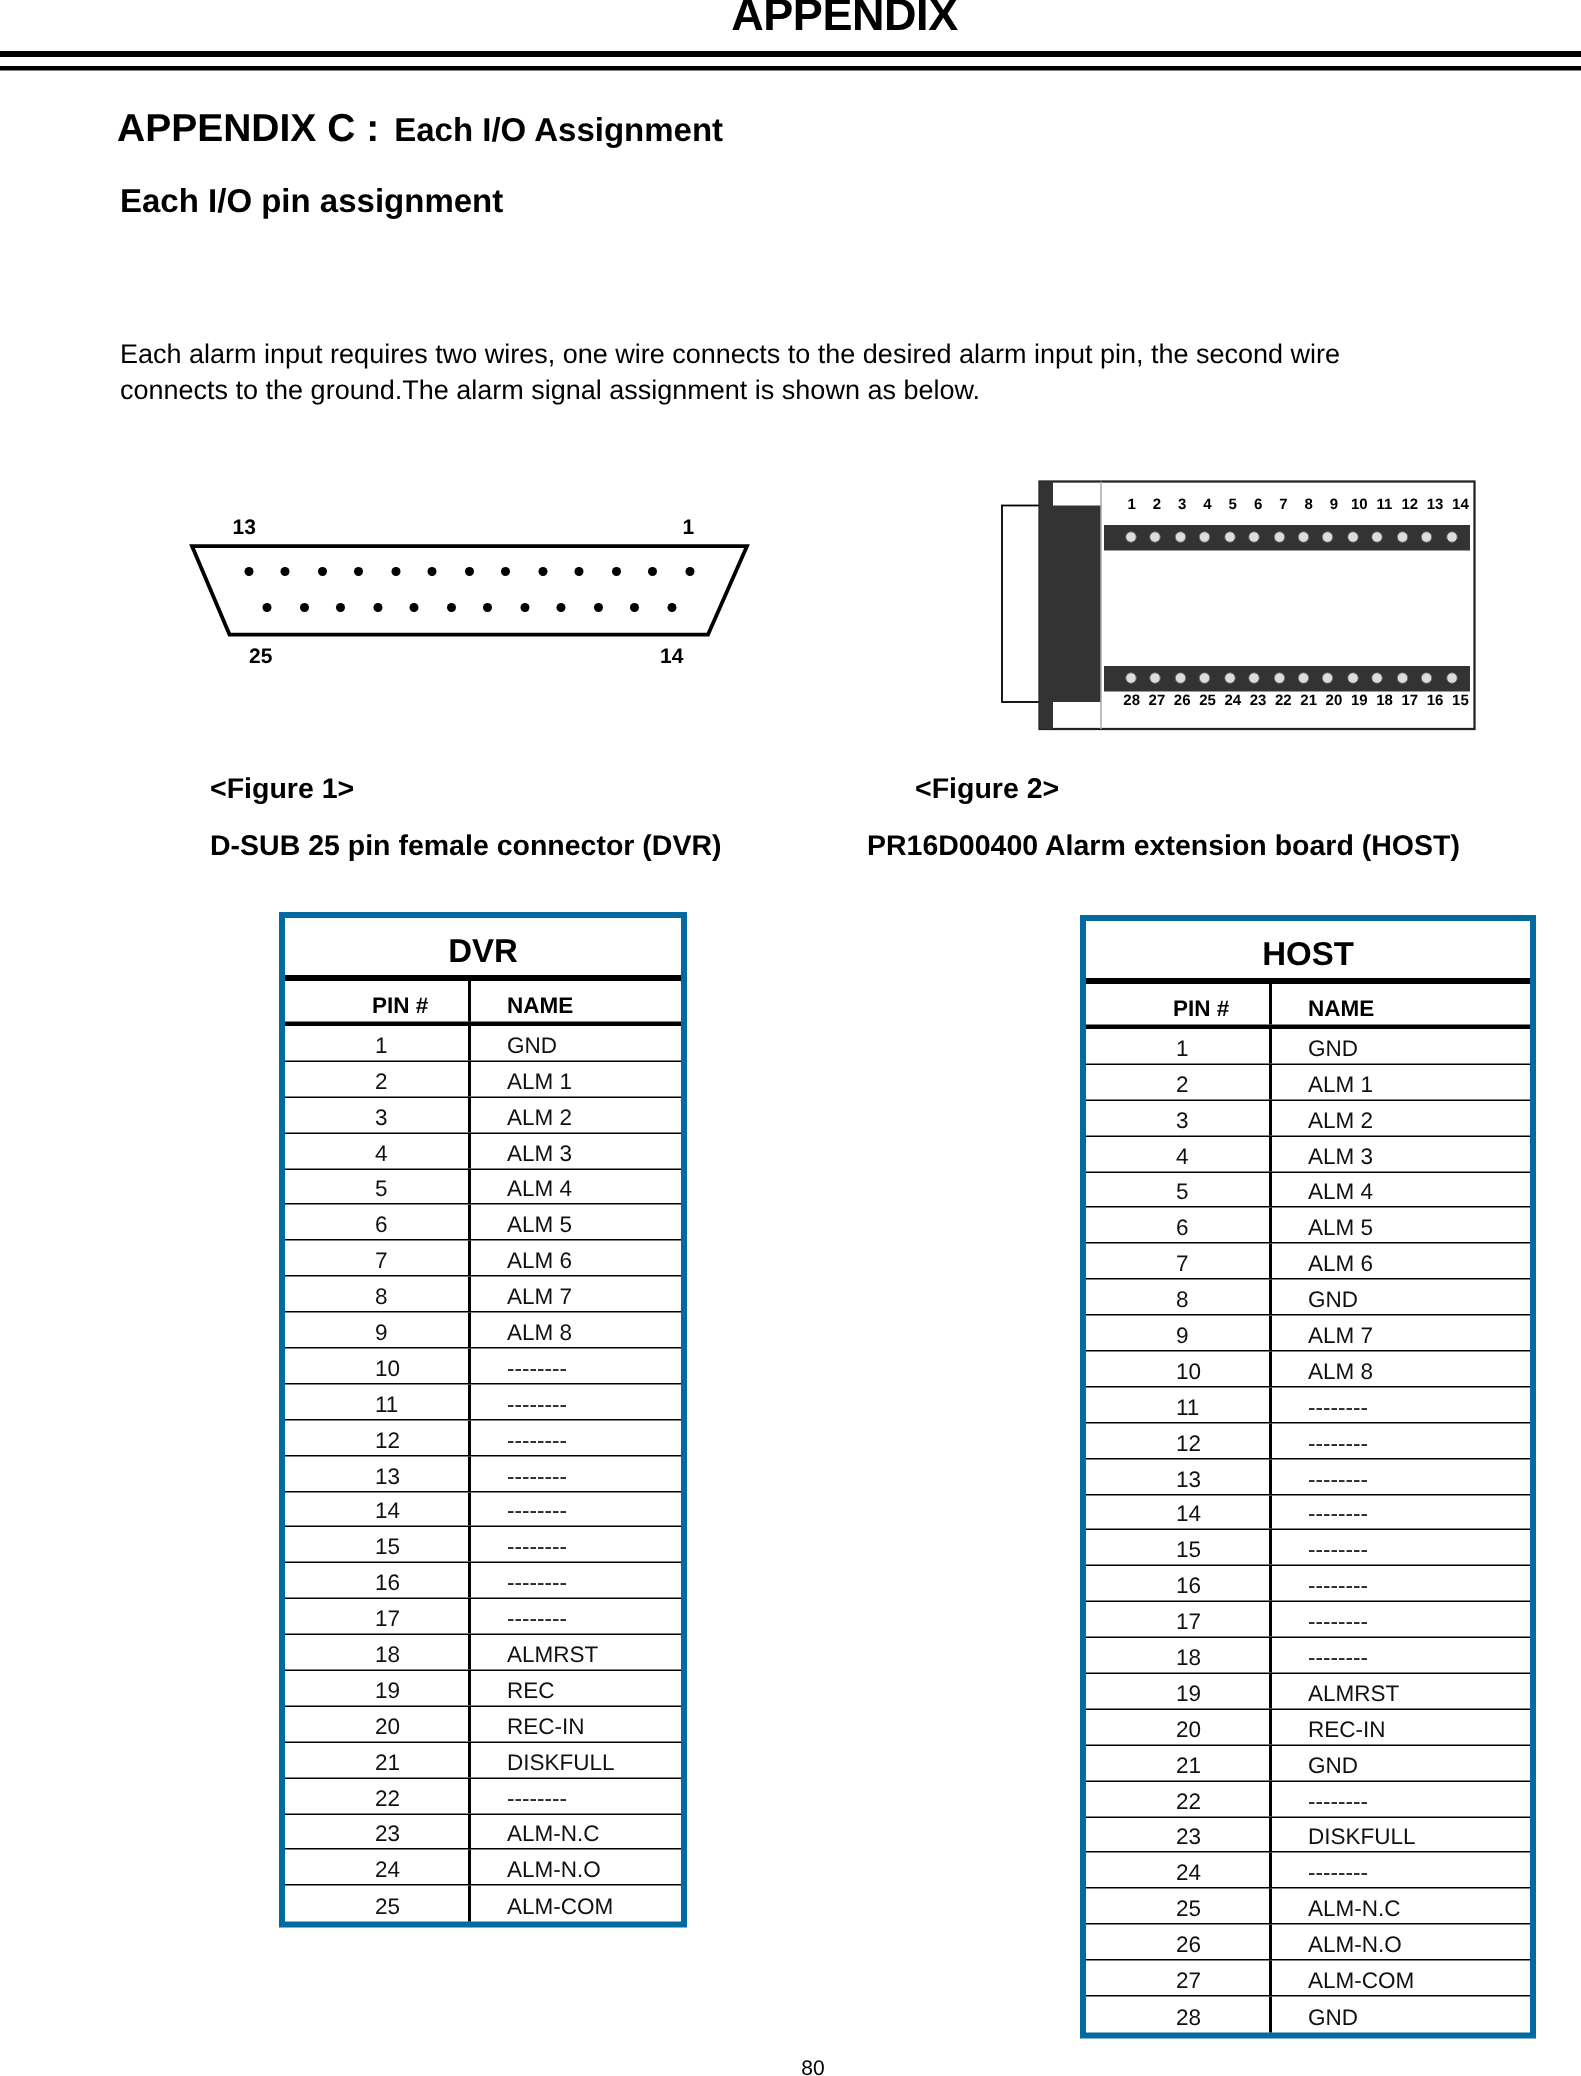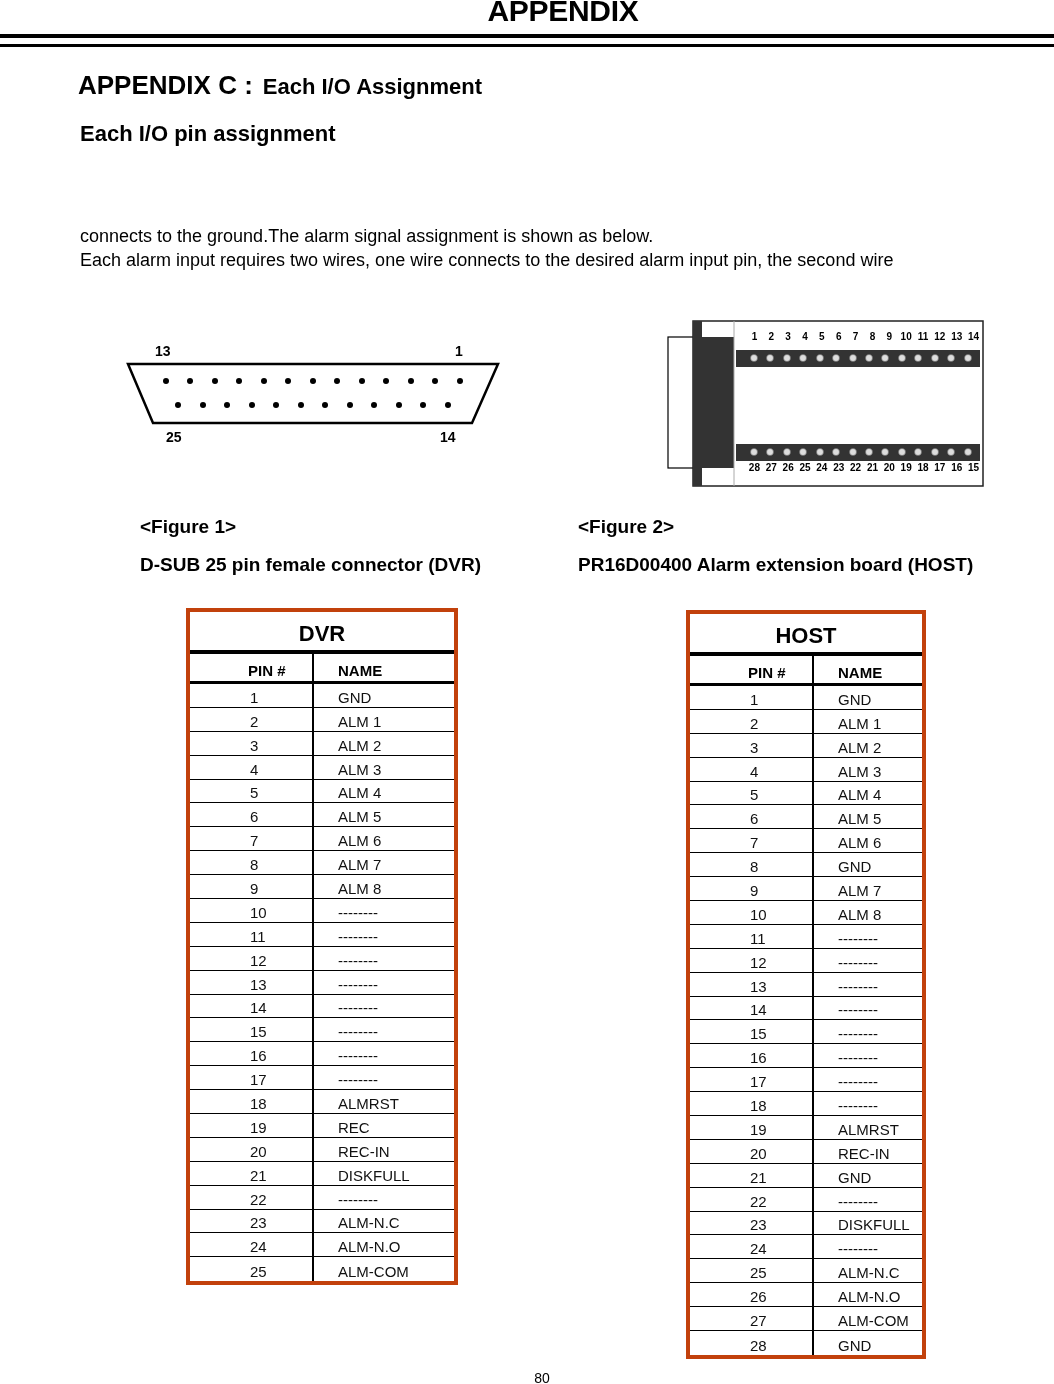--- a/index.html
+++ b/index.html
@@ -22,21 +22,21 @@
     
     .fig1 { position: absolute; left: 120px; top: 335px; width: 390px; height: 120px; }
     .fig1 .pinlabel { position: absolute; font-size: 14px; font-weight: bold; }
 
     
     .fig2 { position: absolute; left: 666px; top: 320px; width: 318px; height: 168px; }
 
     .caption { position: absolute; font-size: 19px; font-weight: bold; white-space: nowrap; }
 
     
-    .pin-table { position: absolute; border: 4px solid #c2410c; background: #fff; }
+    .pin-table { position: absolute; border: 4px solid #0369a1; background: #fff; }
     .pin-table .tbl-title { height: 42px; border-bottom: 4px solid #000; text-align: center; font-size: 22px; font-weight: bold; line-height: 44px; }
     .pin-table .tbl-head { display: flex; height: 30px; border-bottom: 3px solid #000; font-size: 15px; font-weight: bold; }
     .pin-table .row { display: flex; border-bottom: 1.5px solid #000; font-size: 15px; color: #111; }
     .pin-table .row:last-child { border-bottom: none; }
     .pin-table .c-pin { width: 124px; padding-left: 60px; display: flex; align-items: flex-end; padding-bottom: 1px; border-right: 2px solid #000; }
     .pin-table .c-name { flex: 1; padding-left: 24px; display: flex; align-items: flex-end; padding-bottom: 1px; }
     .pin-table .tbl-head .c-pin { padding-left: 58px; padding-bottom: 2px; }
     .pin-table .tbl-head .c-name { padding-bottom: 2px; }
 
     .page-number { position: absolute; top: 1370px; left: 0; width: 1084px; text-align: center; font-size: 14px; }
@@ -50,22 +50,22 @@
 
 <div class="app-heading">
   <span class="big">APPENDIX C :</span><span class="small">Each I/O Assignment</span>
 </div>
 
 <div class="section-heading">Each I/O pin assignment</div>
 
 <div class="para" style="top:160px;">
 </div>
 <div class="para" style="top:224px;">
+  <div>Each alarm input requires two wires, one wire connects to the desired alarm input pin, the second wire</div>
   <div>connects to the ground.The alarm signal assignment is shown as below.</div>
-  <div>Each alarm input requires two wires, one wire connects to the desired alarm input pin, the second wire</div>
 </div>
 
 <div class="fig1">
   <span class="pinlabel" style="left:35px; top:8px;">13</span>
   <span class="pinlabel" style="left:335px; top:8px;">1</span>
   <span class="pinlabel" style="left:46px; top:94px;">25</span>
   <span class="pinlabel" style="left:320px; top:94px;">14</span>
   <svg width="390" height="120" style="position:absolute;left:0;top:0;">
     <polygon points="8,29 378,29 352,88 33,88" fill="#fff" stroke="#000" stroke-width="2.5"></polygon>
     <g fill="#000">
@@ -167,21 +167,21 @@
       <span style="flex: 1 1 0%; text-align: center;">19</span>
       <span style="flex: 1 1 0%; text-align: center;">18</span>
       <span style="flex: 1 1 0%; text-align: center;">17</span>
       <span style="flex: 1 1 0%; text-align: center;">16</span>
       <span style="flex: 1 1 0%; text-align: center;">15</span>
     </div>
 </div>
 
 <div class="caption" style="left:140px; top:516px;">&lt;Figure 1&gt;</div>
 <div class="caption" style="left:140px; top:554px;">D-SUB 25 pin female connector (DVR)</div>
-<div class="caption" style="left:578px; top:516px;">&lt;Figure 2&gt;</div>
+<div class="caption" style="left:610px; top:516px;">&lt;Figure 2&gt;</div>
 <div class="caption" style="left:578px; top:554px;">PR16D00400 Alarm extension board (HOST)</div>
 
 <div class="pin-table" id="dvr-table" style="left:186px; top:608px; width:272px;">
   <div class="tbl-title">DVR</div>
   <div class="tbl-head">
     <div class="c-pin">PIN #</div>
     <div class="c-name">NAME</div>
   </div>
   <div class="tbl-body">
       <div class="row" style="height: 23.9px;">
@@ -280,21 +280,21 @@
         <div class="c-pin">24</div>
         <div class="c-name">ALM-N.O</div>
       </div>
       <div class="row" style="height: 23.9px;">
         <div class="c-pin">25</div>
         <div class="c-name">ALM-COM</div>
       </div>
     </div>
 </div>
 
-<div class="pin-table" id="host-table" style="left:686px; top:610px; width:240px;">
+<div class="pin-table" id="host-table" style="left:720px; top:610px; width:304px;">
   <div class="tbl-title">HOST</div>
   <div class="tbl-head">
     <div class="c-pin">PIN #</div>
     <div class="c-name">NAME</div>
   </div>
   <div class="tbl-body">
       <div class="row" style="height: 23.9px;">
         <div class="c-pin">1</div>
         <div class="c-name">GND</div>
       </div>

